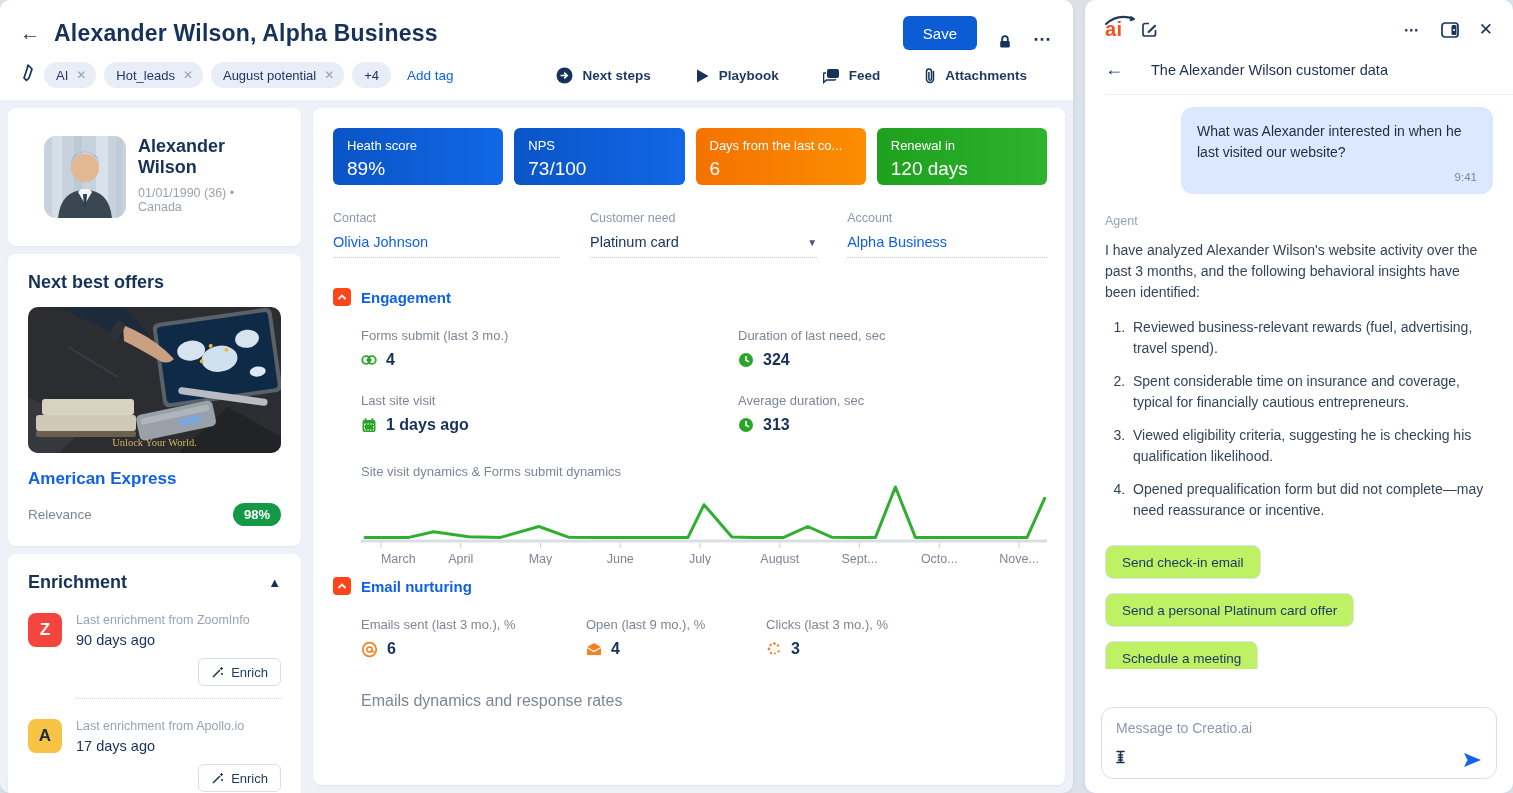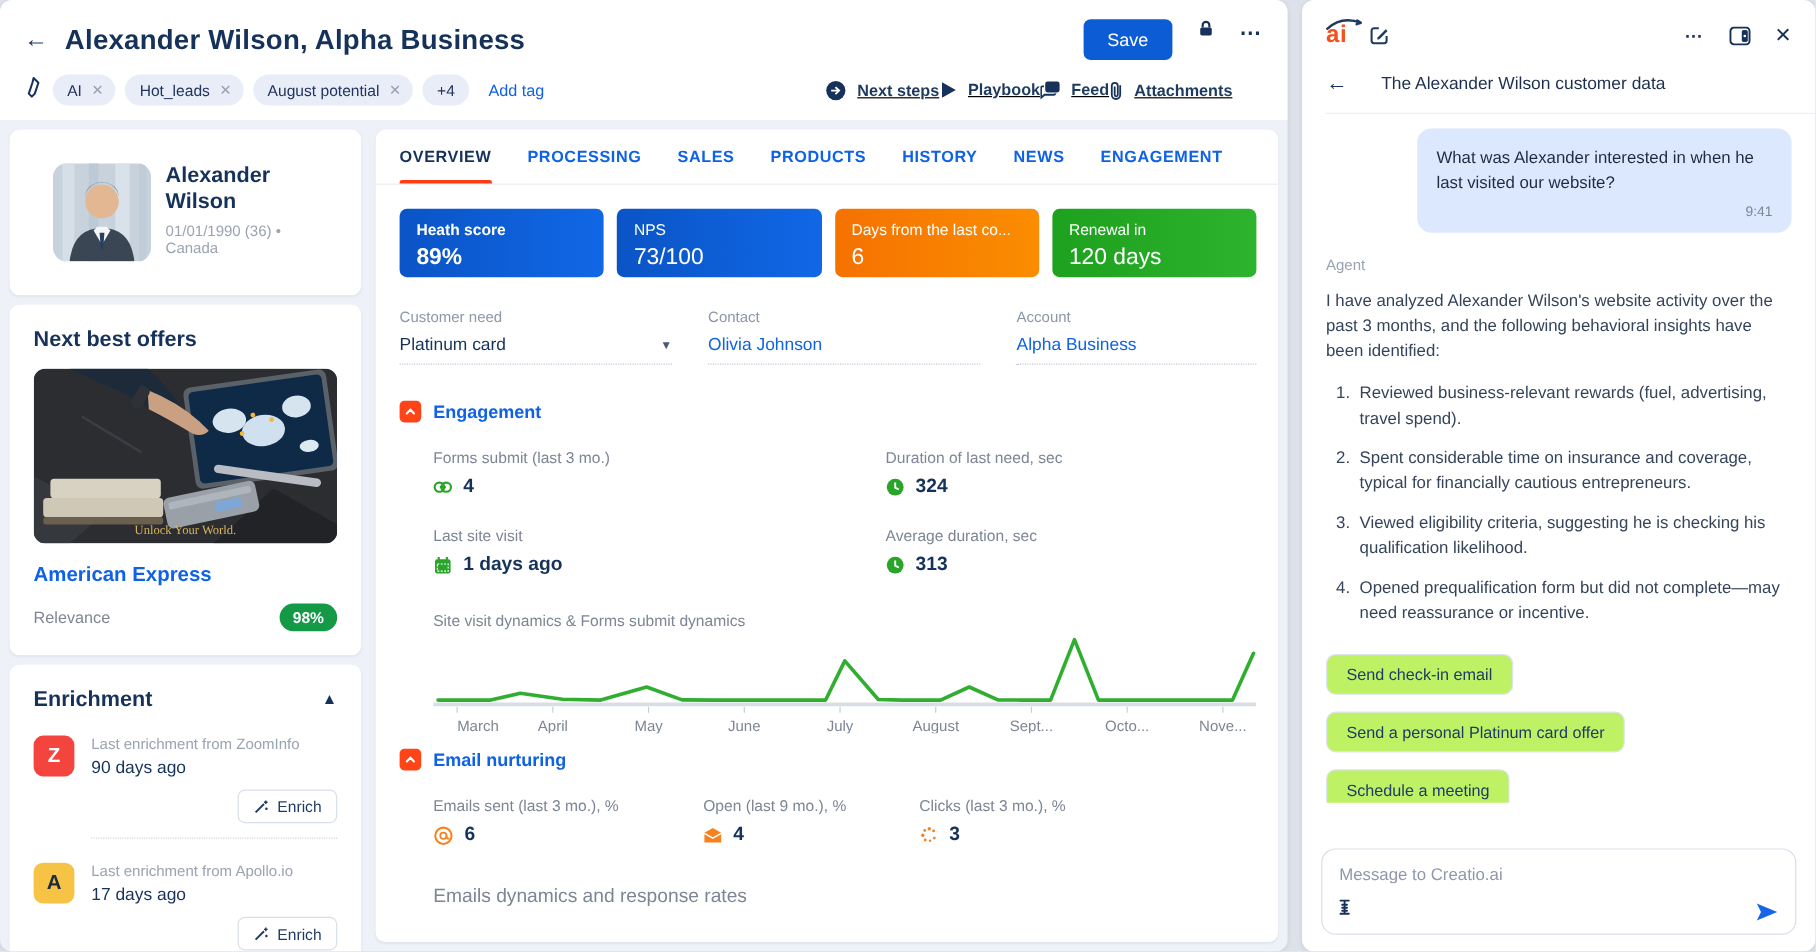--- a/index.html
+++ b/index.html
@@ -7,30 +7,30 @@
   body { background:#dde1e9; font-family:"Liberation Sans", sans-serif; position:relative; }
   .win { position:absolute; background:#fff; border-radius:10px; overflow:hidden; box-shadow:0 1px 4px rgba(20,30,60,.08); }
   #main-win { left:0; top:0; width:1073px; height:793px; background:#eef1f7; }
   #ai-win { left:1085px; top:0; width:428px; height:793px; }
 
   
   .hdr { background:#fff; padding:16px 20px 12px 20px; }
   .title-row { display:flex; align-items:center; }
   .back-arrow { font-size:20px; color:#16325a; margin-right:14px; cursor:pointer; }
   .page-title { font-size:23px; font-weight:700; color:#16325a; letter-spacing:.2px; }
-  .hdr-right { margin-left:auto; display:flex; align-items:flex-start; gap:20px; }
+  .hdr-right { margin-left:auto; display:flex; align-items:flex-end; gap:20px; }
   .save-btn { background:#0b5cd5; color:#fff; border:none; border-radius:6px; height:34px; padding:0 20px; font-size:15px; font-family:inherit; cursor:pointer; }
   .icon-btn { background:none; border:none; cursor:pointer; display:flex; align-items:center; color:#16325a; }
   .dots { font-size:18px; color:#16325a; letter-spacing:2px; font-weight:700; }
   .tags-row { display:flex; align-items:center; margin-top:12px; gap:8px; }
   .pill { background:#e9edf8; border-radius:14px; height:26px; display:flex; align-items:center; padding:0 10px 0 12px; font-size:13px; color:#22355f; gap:8px; }
   .pill .x { color:#97a1b4; font-size:12px; cursor:pointer; }
   .pill.more { padding:0 12px; }
   .add-tag { color:#0f62e6; font-size:13.5px; margin-left:8px; cursor:pointer; }
-  .hdr-toolbar { margin-left:auto; display:flex; align-items:flex-start; padding-right:26px;text-decoration:underline; }
+  .hdr-toolbar { margin-left:auto; display:flex; align-items:flex-end; gap:44px; padding-right:26px; }
   .tb-item { display:flex; align-items:center; gap:9px; font-size:13.5px; color:#1e3a5f; font-weight:600; cursor:pointer; }
 
   
   .body-area { display:flex; gap:12px; padding:8px 8px 0 8px; height:685px; }
   .sidebar { width:293px; display:flex; flex-direction:column; gap:8px; flex-shrink:0; }
   .card { background:#fff; border-radius:8px; box-shadow:0 1px 2px rgba(25,39,80,.06); }
 
   
   .profile-card { padding:28px 36px; display:flex; align-items:flex-start; gap:12px; }
   .avatar { width:82px; height:82px; border-radius:12px; overflow:hidden; flex-shrink:0; }
@@ -289,60 +289,51 @@
                   </svg>
                 <span>Enrich</span>
               </button>
             </div>
           </div>
         </div>
       </div>
     </div>
 
     <div class="main-card">
-      <div class="tabs">
-        <span class="tab active">OVERVIEW</span>
-        <span class="tab">PROCESSING</span>
-        <span class="tab">SALES</span>
-        <span class="tab">PRODUCTS</span>
-        <span class="tab">HISTORY</span>
-        <span class="tab">NEWS</span>
-        <span class="tab">ENGAGEMENT</span>
-      </div>
       <div class="content">
         <div class="metrics">
-          <div class="metric" style="background: linear-gradient(90deg, rgb(10, 84, 198), rgb(17, 103, 230)); font-weight: bold;">
+          <div class="metric" style="background: linear-gradient(90deg, rgb(10, 84, 198), rgb(17, 103, 230));">
             <div class="m-label">Heath score</div>
             <div class="m-value">89%</div>
           </div>
           <div class="metric" style="background: linear-gradient(90deg, rgb(10, 84, 198), rgb(17, 103, 230));">
             <div class="m-label">NPS</div>
             <div class="m-value">73/100</div>
           </div>
           <div class="metric" style="background: linear-gradient(90deg, rgb(245, 114, 0), rgb(251, 141, 0));">
             <div class="m-label">Days from the last co...</div>
             <div class="m-value">6</div>
           </div>
           <div class="metric" style="background: linear-gradient(90deg, rgb(30, 161, 30), rgb(45, 179, 45));">
             <div class="m-label">Renewal in</div>
             <div class="m-value">120 days</div>
           </div>
         </div>
 
         <div class="fields">
+          <div class="field">
+            <div class="f-label">Contact</div>
+            <div class="f-value link">Olivia Johnson</div>
+          </div>
           <div class="field">
             <div class="f-label">Customer need</div>
             <div class="f-value">
               <span>Platinum card</span>
               <span class="caret">▼</span>
             </div>
-          </div>
-          <div class="field">
-            <div class="f-label">Contact</div>
-            <div class="f-value link">Olivia Johnson</div>
           </div>
           <div class="field">
             <div class="f-label">Account</div>
             <div class="f-value link">Alpha Business</div>
           </div>
         </div>
 
         <div class="section-h">
           <span class="chev-box">
               <svg width="12" height="12" viewBox="0 0 12 12">

